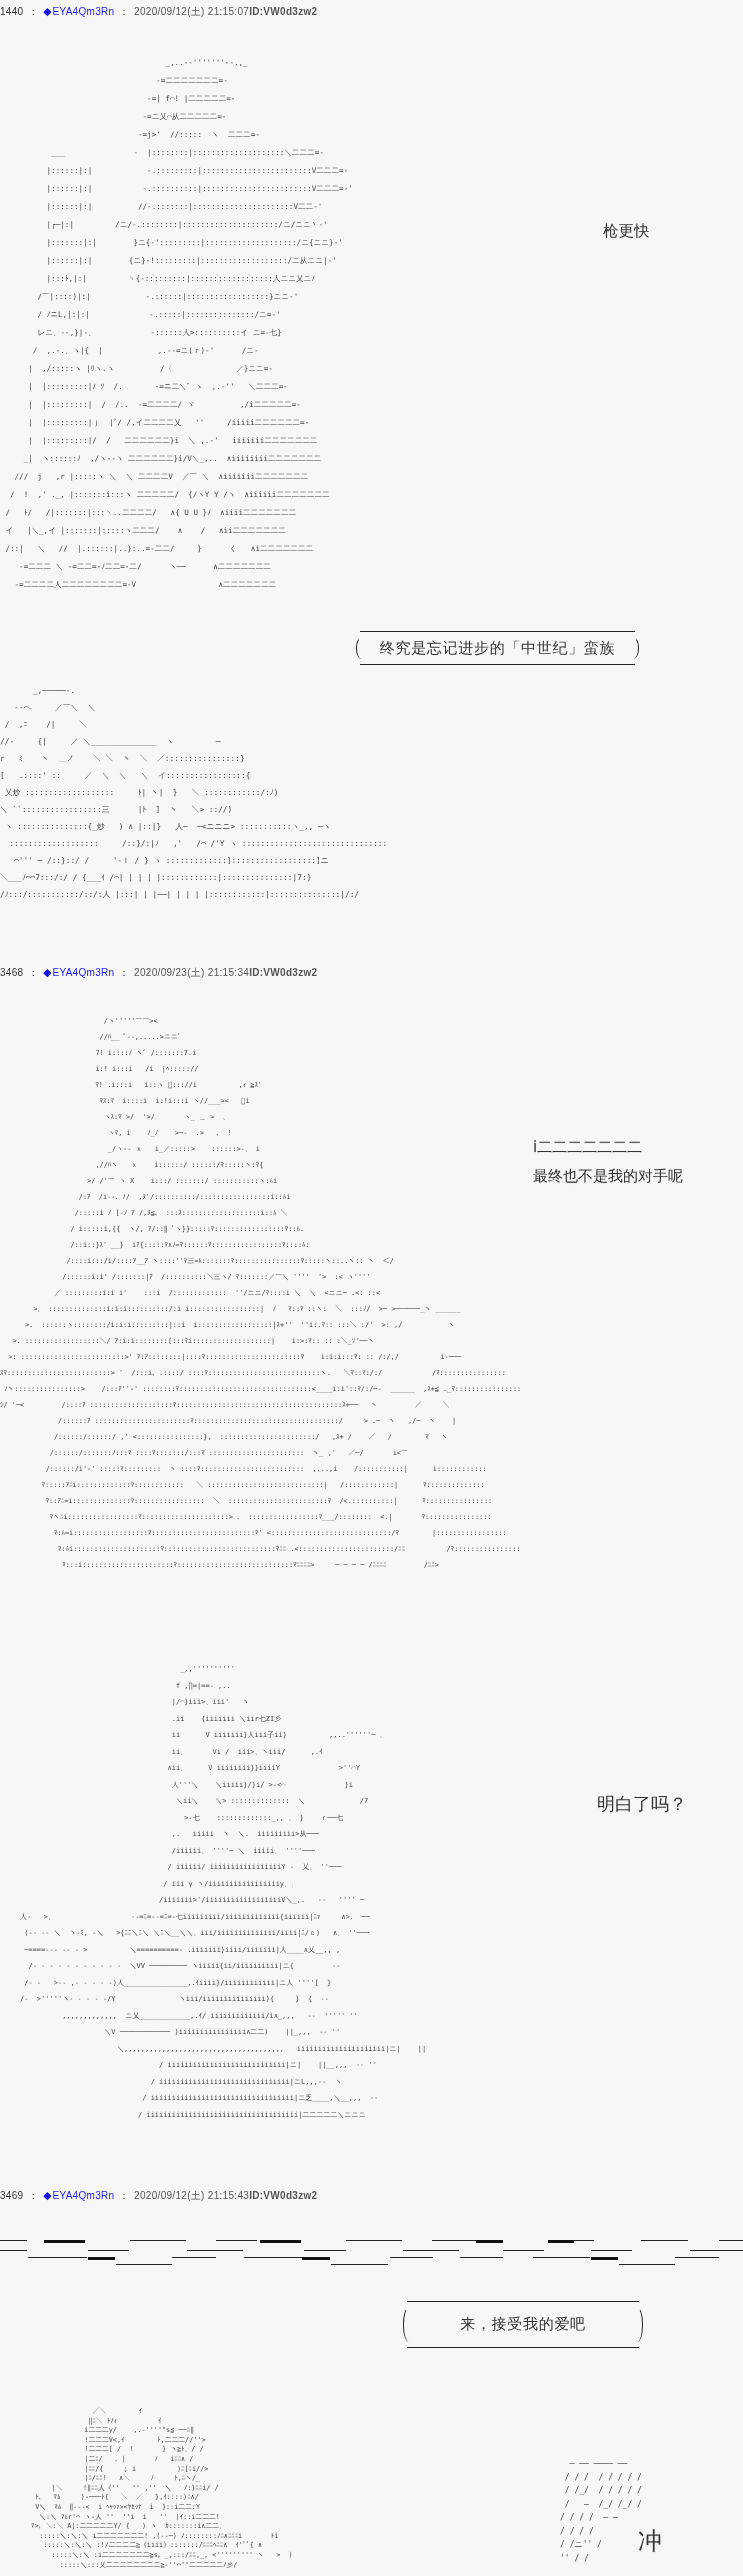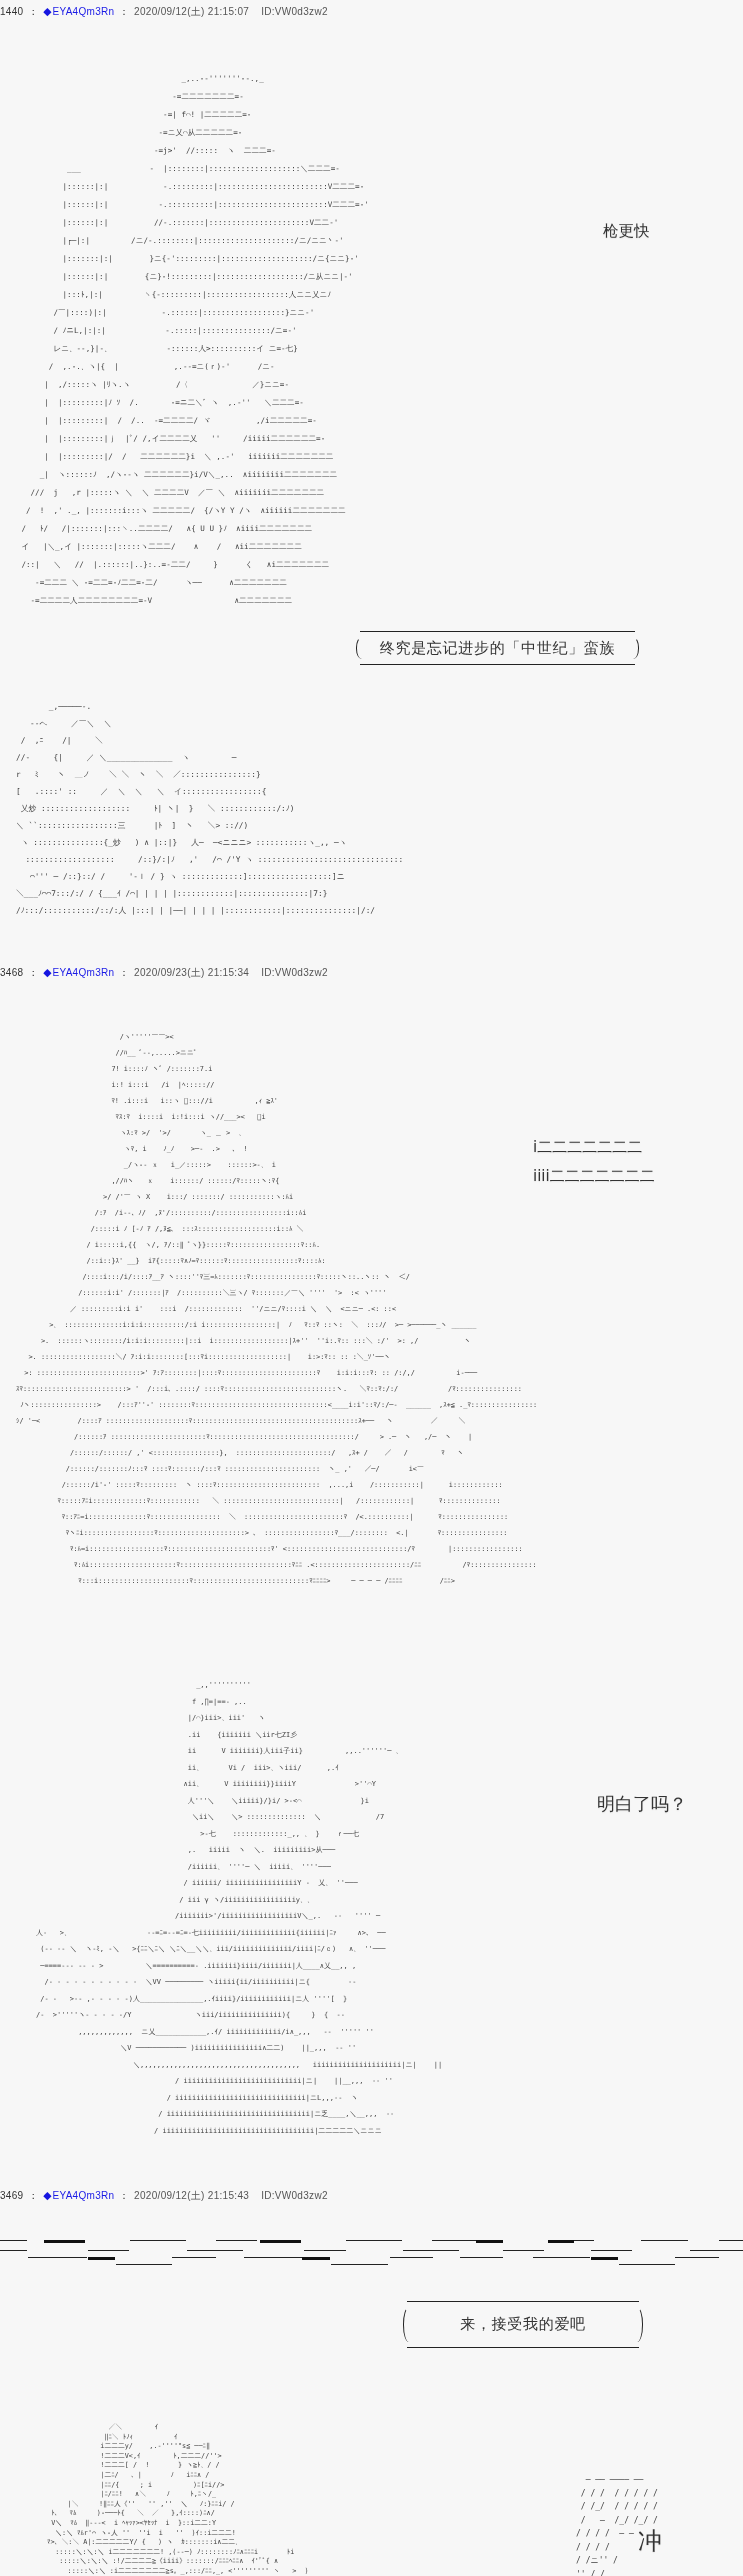--- a/index.html
+++ b/index.html
@@ -21,25 +21,25 @@
     line-height: 16px;
     color: #444;
     white-space: nowrap;
     letter-spacing: 0.3px;
   }
   .post-header .num { color: #333; }
   .post-header .sep { margin: 0 4.7px; color: #333; }
   .post-header .trip { color: #1a1ae6; font-weight: normal; }
   .post-header .diamond { color: #1515e0; font-size: 10.8px; margin-right: 0.7px; }
   .post-header .date, .post-header .uid { color: #555; }
-  .post-header .uid { margin-left: 12px; }
+  .post-header .uid { margin-left: 0; font-weight: bold; }
 
   .aa {
     position: absolute;
-    margin: 16px;
+    margin: 0;
     font-family: "DejaVu Sans Mono", monospace;
     color: #2a2a2a;
     white-space: pre;
     overflow: hidden;
     opacity: 0.9;
   }
 
   .speech {
     position: absolute;
     font-family: "DejaVu Sans", sans-serif;
@@ -187,21 +187,21 @@
            /::::::/i'-' :::::ﾏ:::::::::  ヽ ::::ﾏ:::::::::::::::::::::::::  ,...,i    /:::::::::::|      i::::::::::::
           ﾏ:::::ｱﾆi:::::::::::::ﾏ::::::::::::   ＼ ::::::::::::::::::::::::::::|   /::::::::::::|      ﾏ::::::::::::::
            ﾏ::ｱﾆ=i::::::::::::::ﾏ:::::::::::::::::  ＼  ::::::::::::::::::::::::ﾏ  /&lt;.::::::::::|      ﾏ::::::::::::::::
             ﾏヽﾆi:::::::::::::::::ﾏ:::::::::::::::::::::&gt; 、 :::::::::::::::::ﾏ___/::::::::  &lt;.|       ﾏ::::::::::::::::
              ﾏ:ﾑ=i::::::::::::::::::ﾏ:::::::::::::::::::::::::ﾏ' &lt;:::::::::::::::::::::::::::::/ﾏ        |:::::::::::::::::
               ﾏ:ﾑi:::::::::::::::::::::ﾏ:::::::::::::::::::::::::::ﾏﾆﾆ .&lt;:::::::::::::::::::::::/ﾆﾆ          /ﾏ::::::::::::::::
                ﾏ:::i::::::::::::::::::::::ﾏ::::::::::::::::::::::::::::ﾏﾆﾆﾆﾆ&gt;     ─ ─ ─ ─ /ﾆﾆﾆﾆ         /ﾆﾆ&gt;</pre>
 
 <div class="speech" style="left:533px; top:1133px; font-size:15px; line-height:29px; background:rgba(247,247,247,0.85);">
   <div>i二二二二二二二</div>
-  <div>iiii二二二二二二二</div>
+  <div>最终也不是我的对手呢</div>
 </div>
 
 <pre class="aa" style="left:20px; top:1661px; width:540px; height:459px; font-size:7px; line-height:16.5px;">                                      _,,''''''''''
                                      f ,∏=|==- ,..
                                     |/⌒}iii&gt;、iii'   ヽ
                                     .ii    {iiiiiii ＼iir七ZI彡
                                     ii      V iiiiiii}人iii子ii}          ,,..''''''─ 、
                                     ii、      Vi /  iii&gt;、ヽiii/      ,.ｲ
                                    ∧ii、     V iiiiiiii}}iiiiY              &gt;''⌒Y
                                     人'''＼    ＼iiiii}/}i/ &gt;-&lt;⌒              }i

